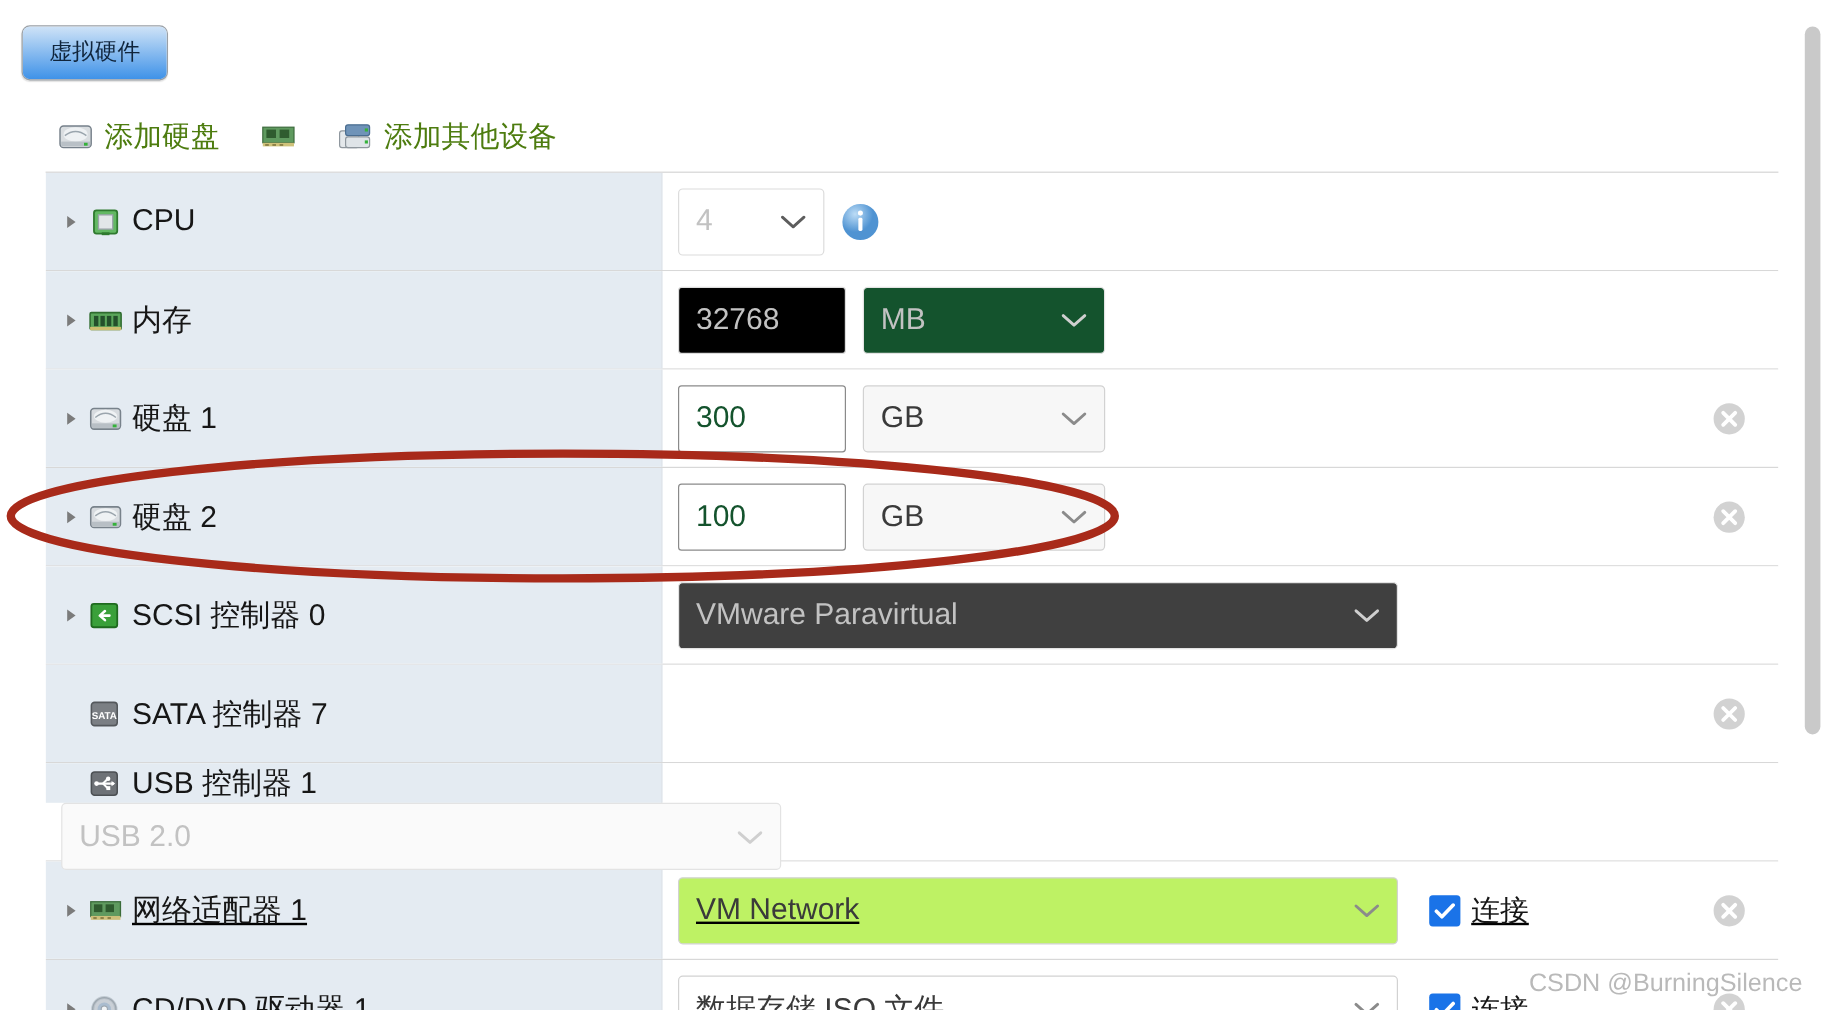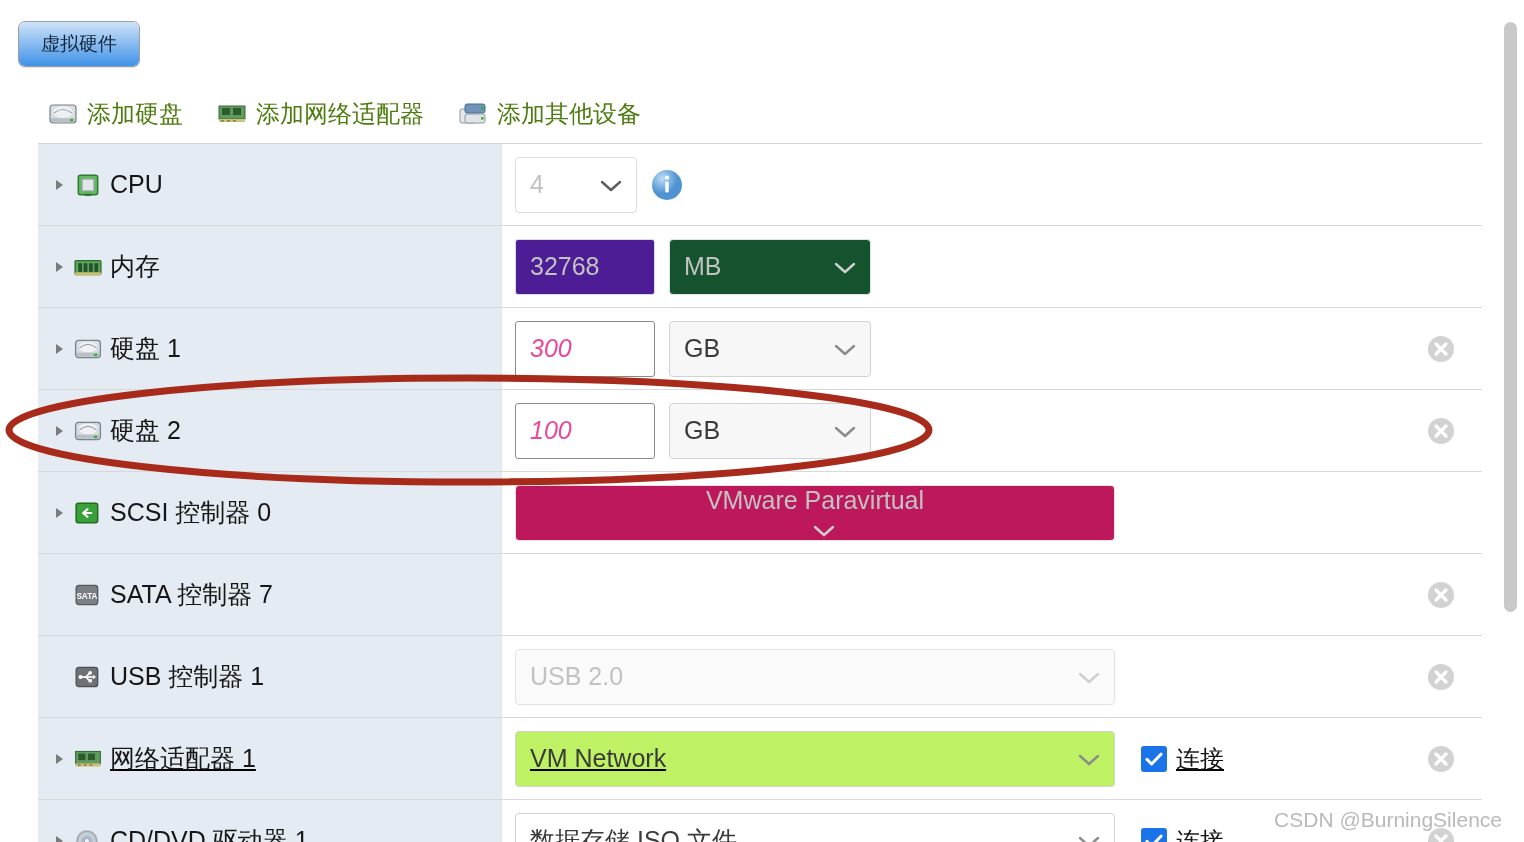--- a/index.html
+++ b/index.html
@@ -60,21 +60,21 @@
     overflow: hidden;
   }
   .row {
     display: flex;
     align-items: stretch;
     border-bottom: 1px solid #d8d8d8;
     background: #ffffff;
     min-height: 82px;
   }
   .cell-label {
-    width: 464px; flex: none;
+    width: 514px; flex: none;
     background: #e4ebf2;
     display: flex; align-items: center;
     padding-left: 14px;
     gap: 8px;
     border-right: 1px solid #dfe4e9;
   }
   .twisty {
     width: 14px; height: 14px; flex: none;
     display: flex; align-items: center; justify-content: center;
   }
@@ -97,22 +97,22 @@
 
   
   .txt {
     height: 56px;
     font-size: 25px;
     padding: 0 14px;
     display: flex; align-items: center;
     background: #ffffff;
     border-radius: 3px;
   }
-  .txt.enabled { border: 1px solid #8a8a8a; color: #ec4899; font-style: italic; }
-  .txt.disabled { border: 1px solid #dcdcdc; color: #c2c2c2; background: #4c1d95; }
+  .txt.enabled { border: 1px solid #8a8a8a; color: #14532d; }
+  .txt.disabled { border: 1px solid #dcdcdc; color: #c2c2c2; background: #000000; }
 
   .sel {
     height: 56px;
     font-size: 25px;
     padding: 0 14px;
     display: flex; align-items: center; justify-content: space-between;
     border-radius: 4px;
     position: relative;
   }
   .sel.enabled { border: 1px solid #d2d2d2; background: #f7f7f7; color: #3a3a3a; }
@@ -193,21 +193,20 @@
     <div class="action">
       <svg class="ic" viewBox="0 0 30 24">
         <rect x="2" y="4" width="26" height="13" fill="#5f9a5f" stroke="#3d6b3d" stroke-width="1"></rect>
         <rect x="5" y="6" width="8" height="7" fill="#2f5c2f"></rect>
         <rect x="16" y="6" width="8" height="7" fill="#2f5c2f"></rect>
         <rect x="2" y="17" width="26" height="3" fill="#cfc27a"></rect>
         <rect x="4" y="18" width="3" height="1.6" fill="#8e8247"></rect>
         <rect x="10" y="18" width="3" height="1.6" fill="#8e8247"></rect>
         <rect x="16" y="18" width="3" height="1.6" fill="#8e8247"></rect>
       </svg>
-      <span>添加网络适配器</span>
     </div>
 
     <div class="action">
       <svg class="ic" viewBox="0 0 30 24">
         <rect x="2" y="7" width="16" height="14" rx="2" fill="#e4e8eb" stroke="#8f979e" stroke-width="1"></rect>
         <rect x="7" y="2" width="20" height="9" rx="2" fill="#6f93b8" stroke="#4a6d90" stroke-width="1"></rect>
         <rect x="7" y="12" width="20" height="9" rx="2" fill="#dfe4e8" stroke="#8f979e" stroke-width="1"></rect>
         <rect x="23" y="5" width="2.6" height="2.6" fill="#35b23a"></rect>
         <rect x="23" y="15" width="2.6" height="2.6" fill="#35b23a"></rect>
       </svg>
@@ -363,21 +362,21 @@
           </span>
           <span style="display: flex; align-items: center; flex: 0 0 auto;">
             <svg xmlns="http://www.w3.org/2000/svg" viewBox="0 0 26 22" width="28" height="24">
               <rect x="2" y="2" width="20" height="18" rx="2" fill="#3aa03a" stroke="#1f6b1f" stroke-width="1.4"></rect>
               <path d="M16 11 L9.5 11 M12.5 7.5 L8.5 11 L12.5 14.5" fill="none" stroke="#ffffff" stroke-width="2" stroke-linecap="round" stroke-linejoin="round"></path>
             </svg>
           </span>
           <span class="label-text">SCSI 控制器 0</span>
         </div>
         <div class="cell-value">
-          <div class="sel w-wide disabled" style="background: #be185d; flex-direction: column;">
+          <div class="sel w-wide disabled" style="background: #404040;">
             <span>VMware Paravirtual</span>
             <span class="chev"><svg width="22" height="13" viewBox="0 0 22 13">
                 <path d="M2 2 L11 10 L20 2" fill="none" stroke="#cfcfcf" stroke-width="2.4" stroke-linecap="round" stroke-linejoin="round"></path>
               </svg></span>
           </div>
         </div>
         <div class="cell-del"></div>
       </div>
       <div class="row" style="height: 82px;">
         <div class="cell-label">
@@ -395,21 +394,21 @@
           <span class="label-text">SATA 控制器 7</span>
         </div>
         <div class="cell-value"></div>
         <div class="cell-del">
           <svg class="del-ico" viewBox="0 0 34 34">
             <circle cx="17" cy="17" r="13" fill="#d2d2d2"></circle>
             <path d="M12 12 L22 22 M22 12 L12 22" stroke="#ffffff" stroke-width="3.2" stroke-linecap="round"></path>
           </svg>
         </div>
       </div>
-      <div class="row" style="height: 82px;">
+      <div class="row" style="height: 82px; flex-direction: column;">
         <div class="cell-label">
           <span class="twisty empty">
             <svg width="11" height="12" viewBox="0 0 11 12">
               <path d="M2 1 L9 6 L2 11 Z" fill="#7b7b7b"></path>
             </svg>
           </span>
           <span style="display: flex; align-items: center; flex: 0 0 auto;">
             <svg xmlns="http://www.w3.org/2000/svg" viewBox="0 0 26 22" width="28" height="24">
               <rect x="2" y="2" width="20" height="18" rx="2.5" fill="#6e7277" stroke="#4c5054" stroke-width="1.2"></rect>
               <path d="M6 11 H17" stroke="#fff" stroke-width="1.6"></path>

